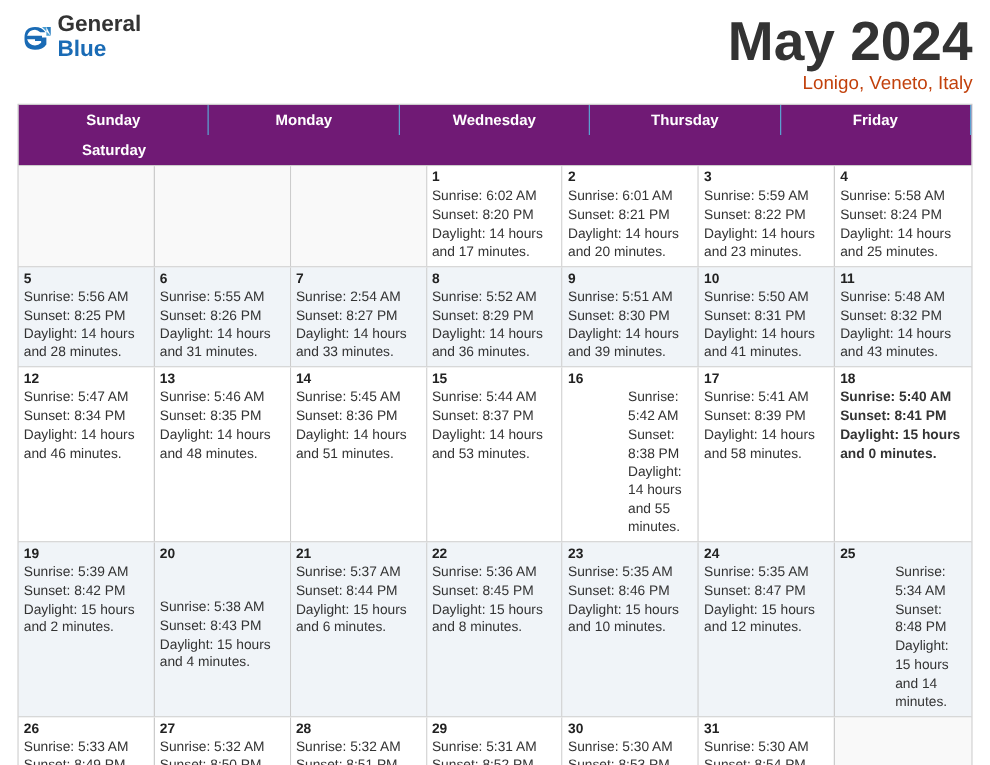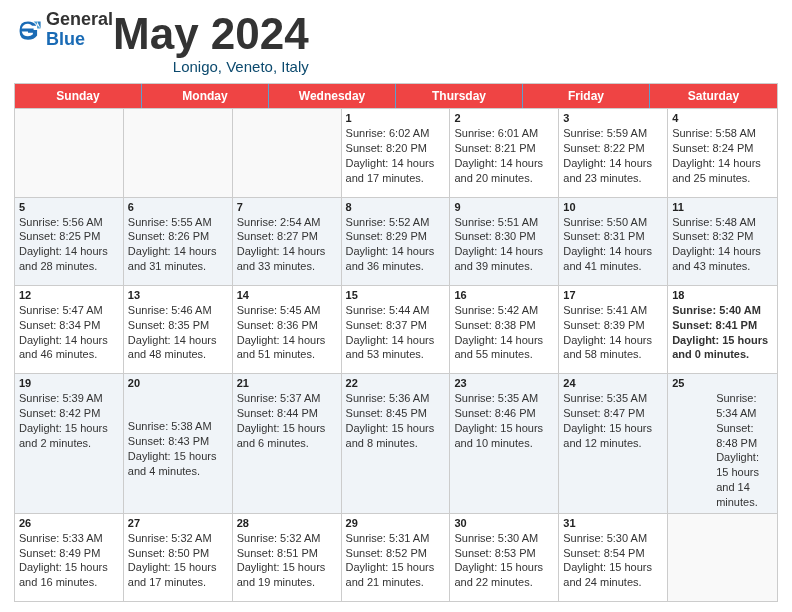--- a/index.html
+++ b/index.html
@@ -12,21 +12,21 @@
     }
     .page {
       width: 792px;
       height: 612px;
       padding: 10px 14px 10px 14px;
       display: flex;
       flex-direction: column;
     }
     .header {
       display: flex;
-      justify-content: flex-start;
+      justify-content: space-between;
       align-items: flex-start;
       margin-bottom: 8px;
     }
     .logo {
       display: flex;
       align-items: center;
       gap: 4px;
     }
     .logo-text {
       font-size: 18px;
@@ -42,32 +42,32 @@
       text-align: right;
     }
     .title-main {
       font-size: 44px;
       font-weight: bold;
       color: #333;
       line-height: 1.1;
     }
     .title-sub {
       font-size: 15px;
-      color: #0c4a6e;
+      color: #c2410c;
     }
     .calendar {
       flex: 1;
       display: flex;
       flex-direction: column;
       border: 1px solid #ccc;
     }
     .cal-header {
       display: grid;
-      grid-template-columns: repeat(6, 1fr);
-      background: #ef4444;
+      grid-template-columns: repeat(5, 1fr);
+      background: #701a75;
     }
     .cal-header-cell {
       color: #fff;
       font-size: 12px;
       font-weight: bold;
       text-align: center;
       padding: 5px 2px;
       border-right: 1px solid #5ba0d0;
     }
     .cal-header-cell:last-child { border-right: none; }
@@ -246,21 +246,21 @@
           </div>
           <div class="cal-cell">
             <div class="day-num">15</div>
             <div class="cell-info" style="white-space: pre-line;">Sunrise: 5:44 AM
 Sunset: 8:37 PM
 Daylight: 14 hours
 and 53 minutes.</div>
           </div>
           <div class="cal-cell">
             <div class="day-num">16</div>
-            <div class="cell-info" style="white-space: pre-line;">Sunrise: 5:42 AM
+            <div class="cell-info" style="white-space: pre-line; margin-left: 48px;">Sunrise: 5:42 AM
 Sunset: 8:38 PM
 Daylight: 14 hours
 and 55 minutes.</div>
           </div>
           <div class="cal-cell">
             <div class="day-num">17</div>
             <div class="cell-info" style="white-space: pre-line;">Sunrise: 5:41 AM
 Sunset: 8:39 PM
 Daylight: 14 hours
 and 58 minutes.</div>

